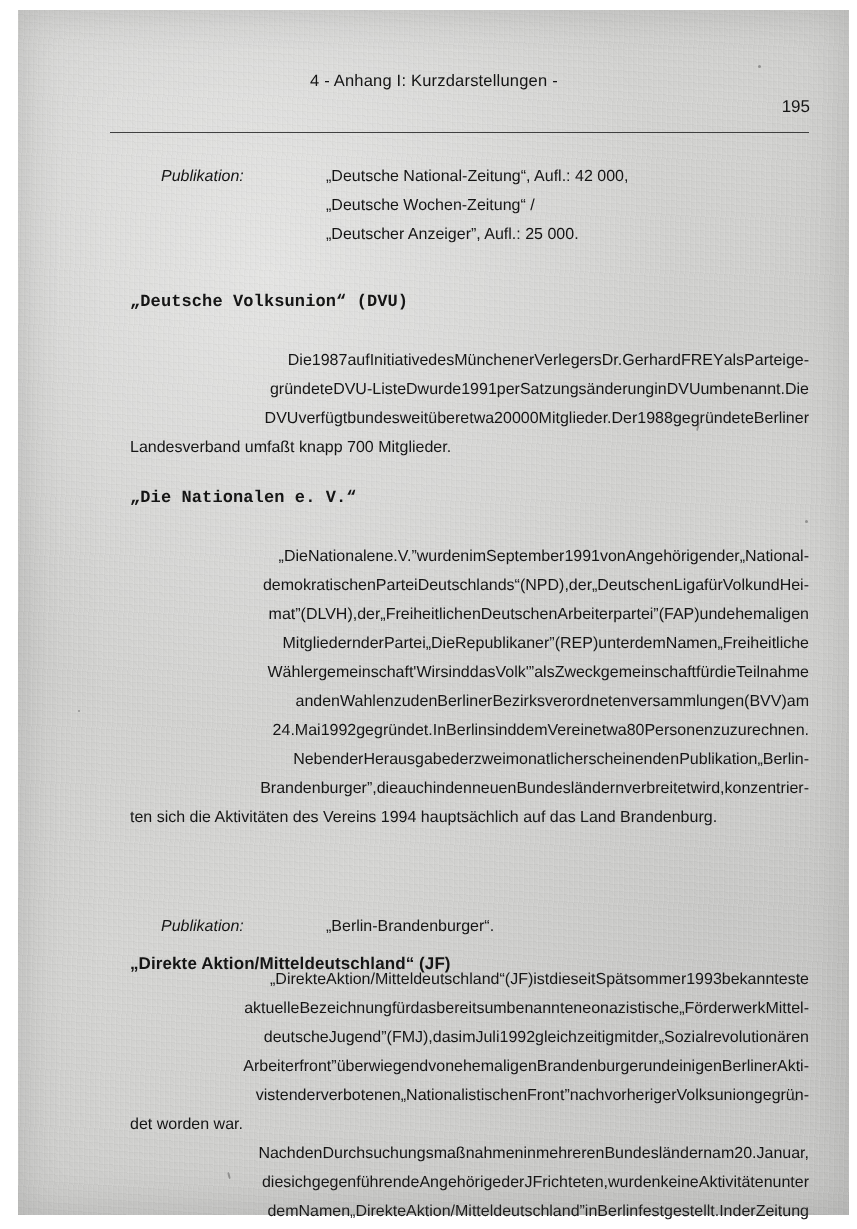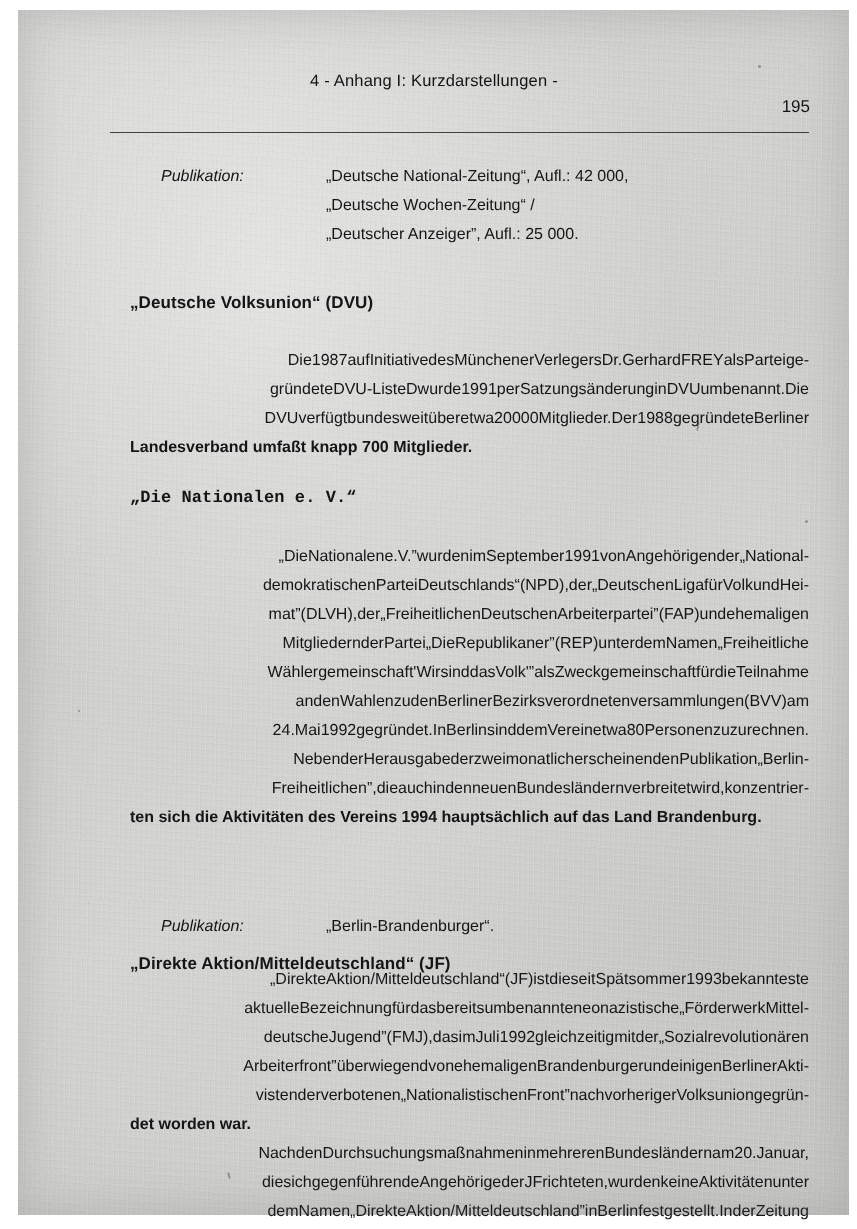--- a/index.html
+++ b/index.html
@@ -116,21 +116,21 @@
   }
   .para .ln {
     display: block;
     white-space: nowrap;
   }
   .para .ln.j {
     display: flex;
     justify-content: flex-end;
   }
   .para .ln.j > span { white-space: pre; }
-  .para .ln.last { display: block; font-weight: bold; }
+  .para .ln.last { display: block; }
 
   
   #content {
     text-rendering: geometricPrecision;
     filter: blur(0.18px) contrast(1.04);
   }
   .speck {
     position: absolute;
     background: rgba(70,70,70,0.45);
     border-radius: 50%;
@@ -152,21 +152,21 @@
 
       <div class="block pubrow" style="top:152px;">
         <span class="lbl">Publikation:</span>
         <div class="vals">
           <div>„Deutsche National-Zeitung“, Aufl.: 42 000,</div>
           <div>„Deutsche Wochen-Zeitung“ /</div>
           <div>„Deutscher Anzeiger”, Aufl.: 25 000.</div>
         </div>
       </div>
 
-      <h2 class="sec block" style="top:283px;">„Deutsche Volksunion“ (DVU)</h2>
+      <h2 class="sec block" style="top:283px;font-family:Liberation Mono, monospace;">„Deutsche Volksunion“ (DVU)</h2>
       <div class="block para" style="top:336px;">
         <span class="ln j">
             <span>Die</span>
             <span>1987</span>
             <span>auf</span>
             <span>Initiative</span>
             <span>des</span>
             <span>Münchener</span>
             <span>Verlegers</span>
             <span>Dr.</span>
@@ -300,21 +300,21 @@
             <span>Neben</span>
             <span>der</span>
             <span>Herausgabe</span>
             <span>der</span>
             <span>zweimonatlich</span>
             <span>erscheinenden</span>
             <span>Publikation</span>
             <span>„Berlin-</span>
           </span>
         <span class="ln j">
-            <span>Freiheitlichen”,</span>
+            <span>Brandenburger”,</span>
             <span>die</span>
             <span>auch</span>
             <span>in</span>
             <span>den</span>
             <span>neuen</span>
             <span>Bundesländern</span>
             <span>verbreitet</span>
             <span>wird,</span>
             <span>konzentrier-</span>
           </span>

